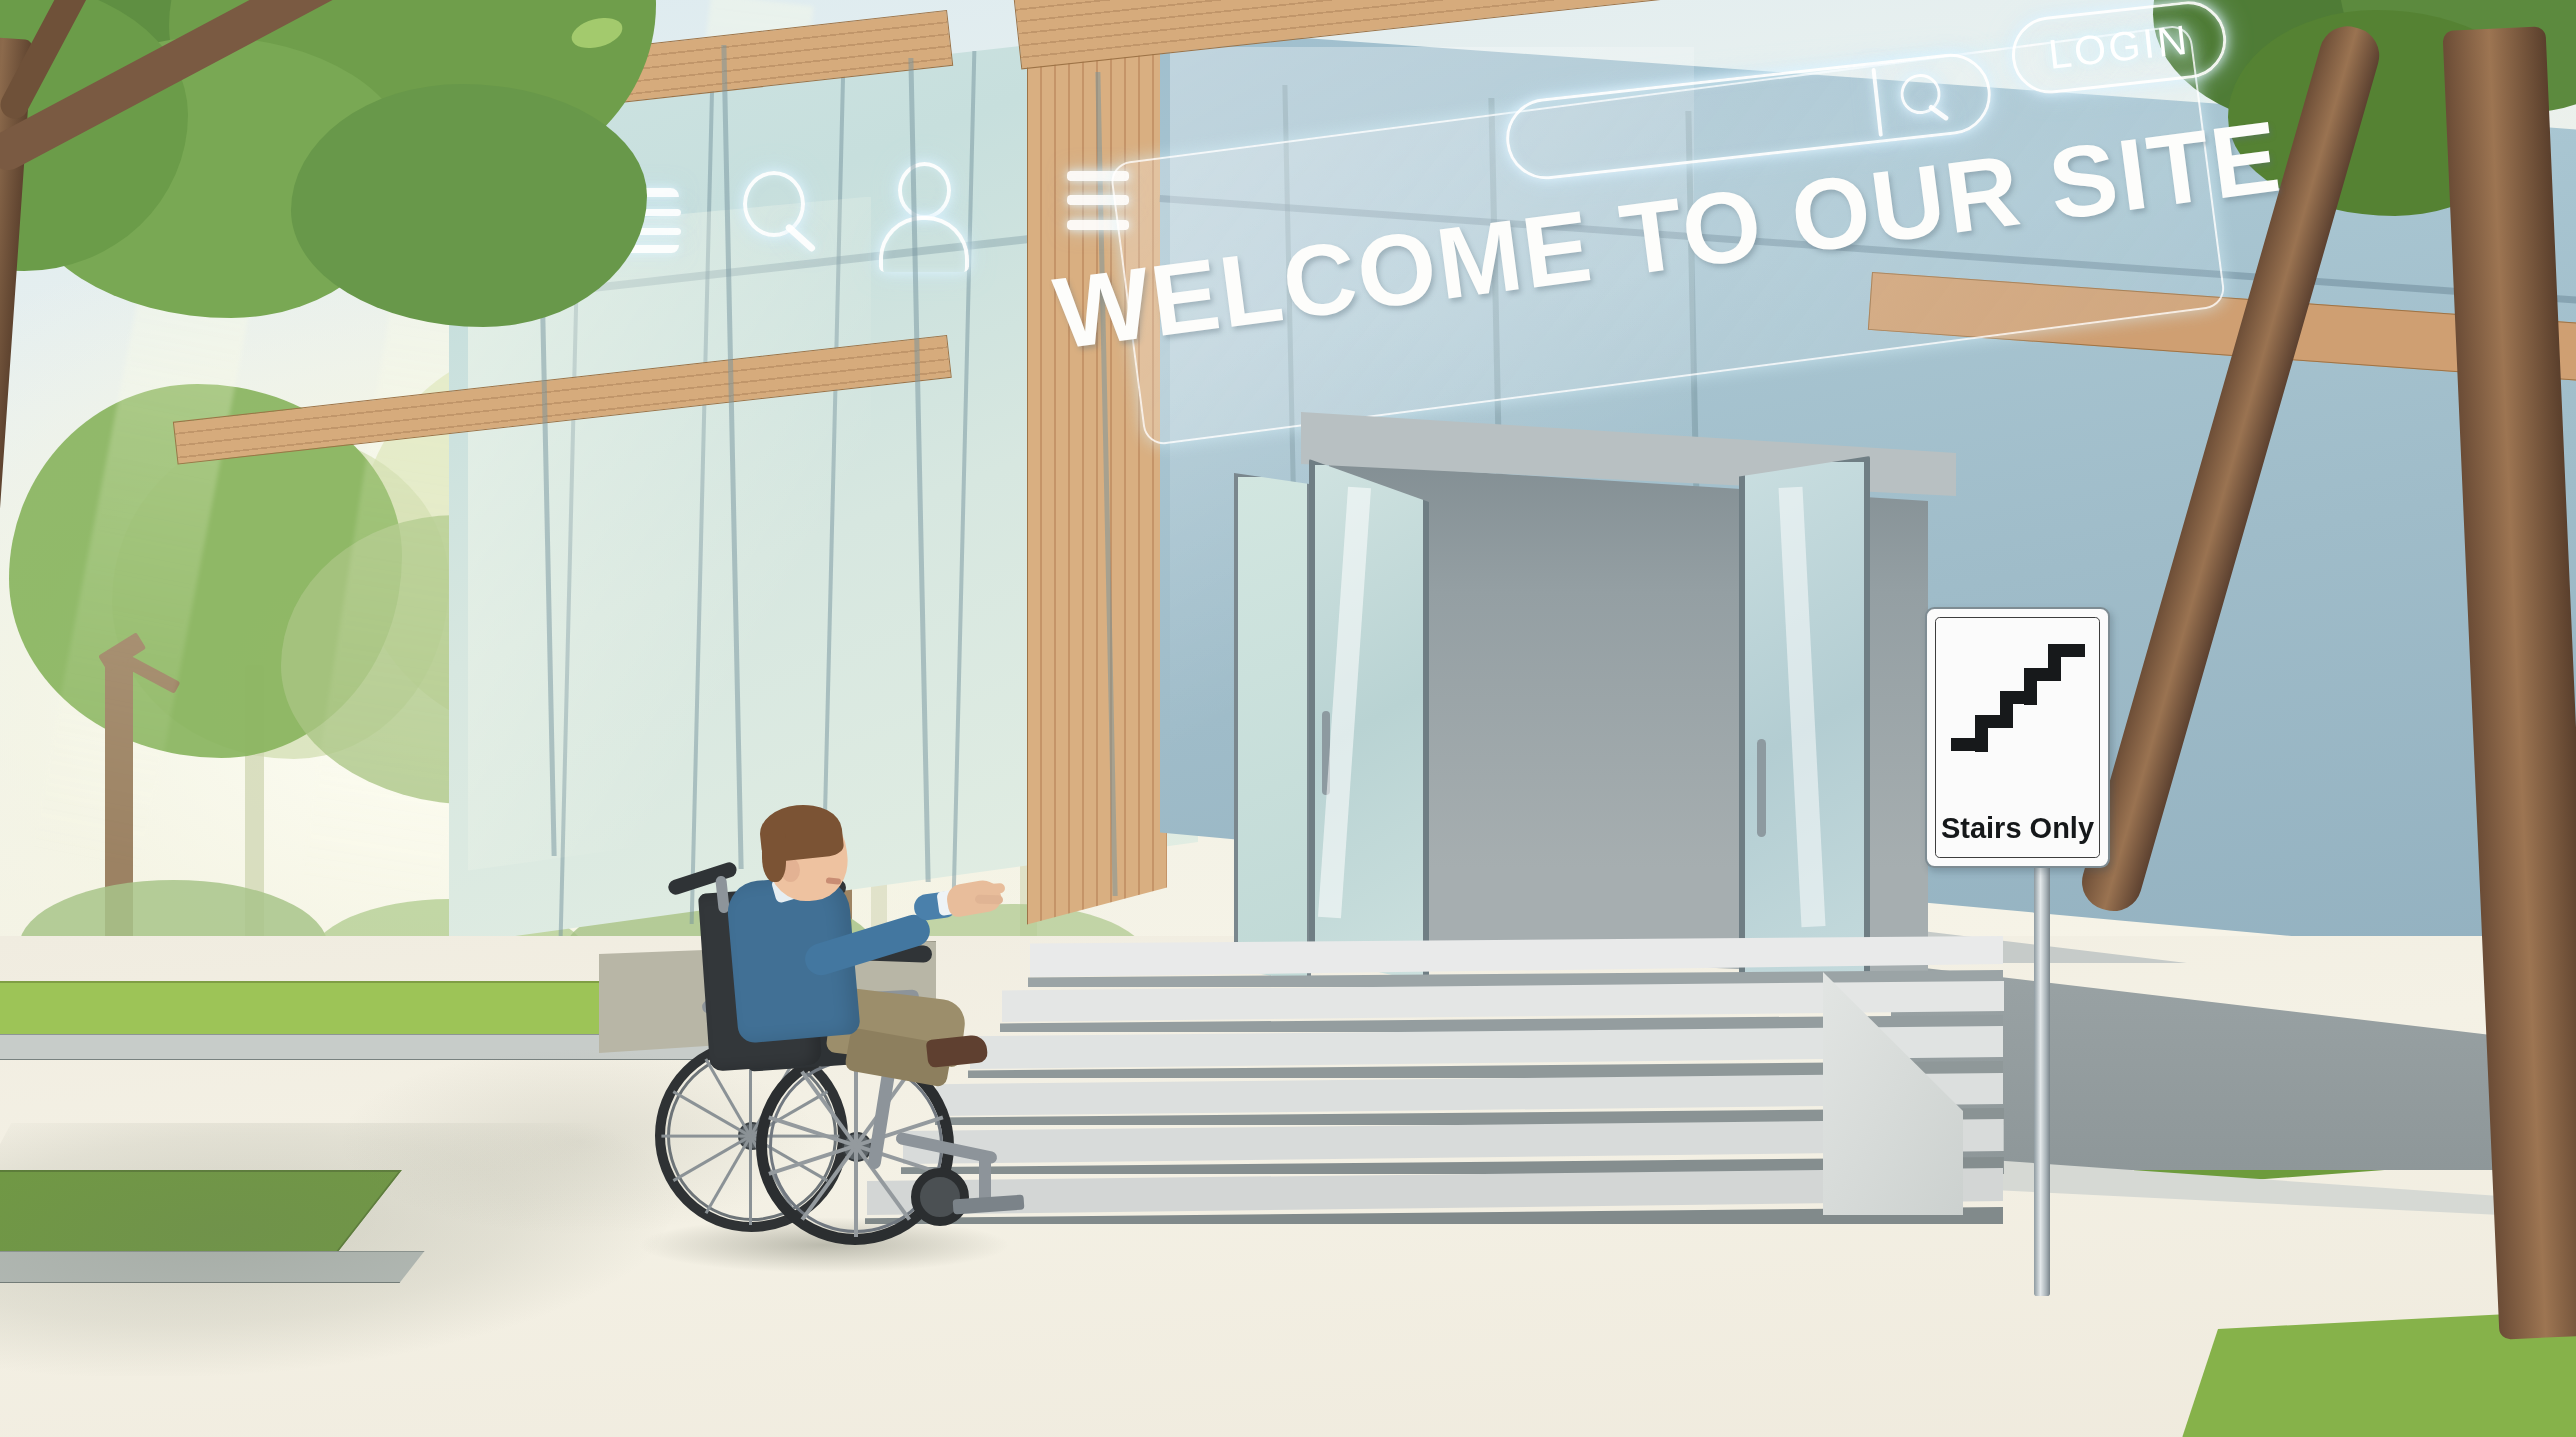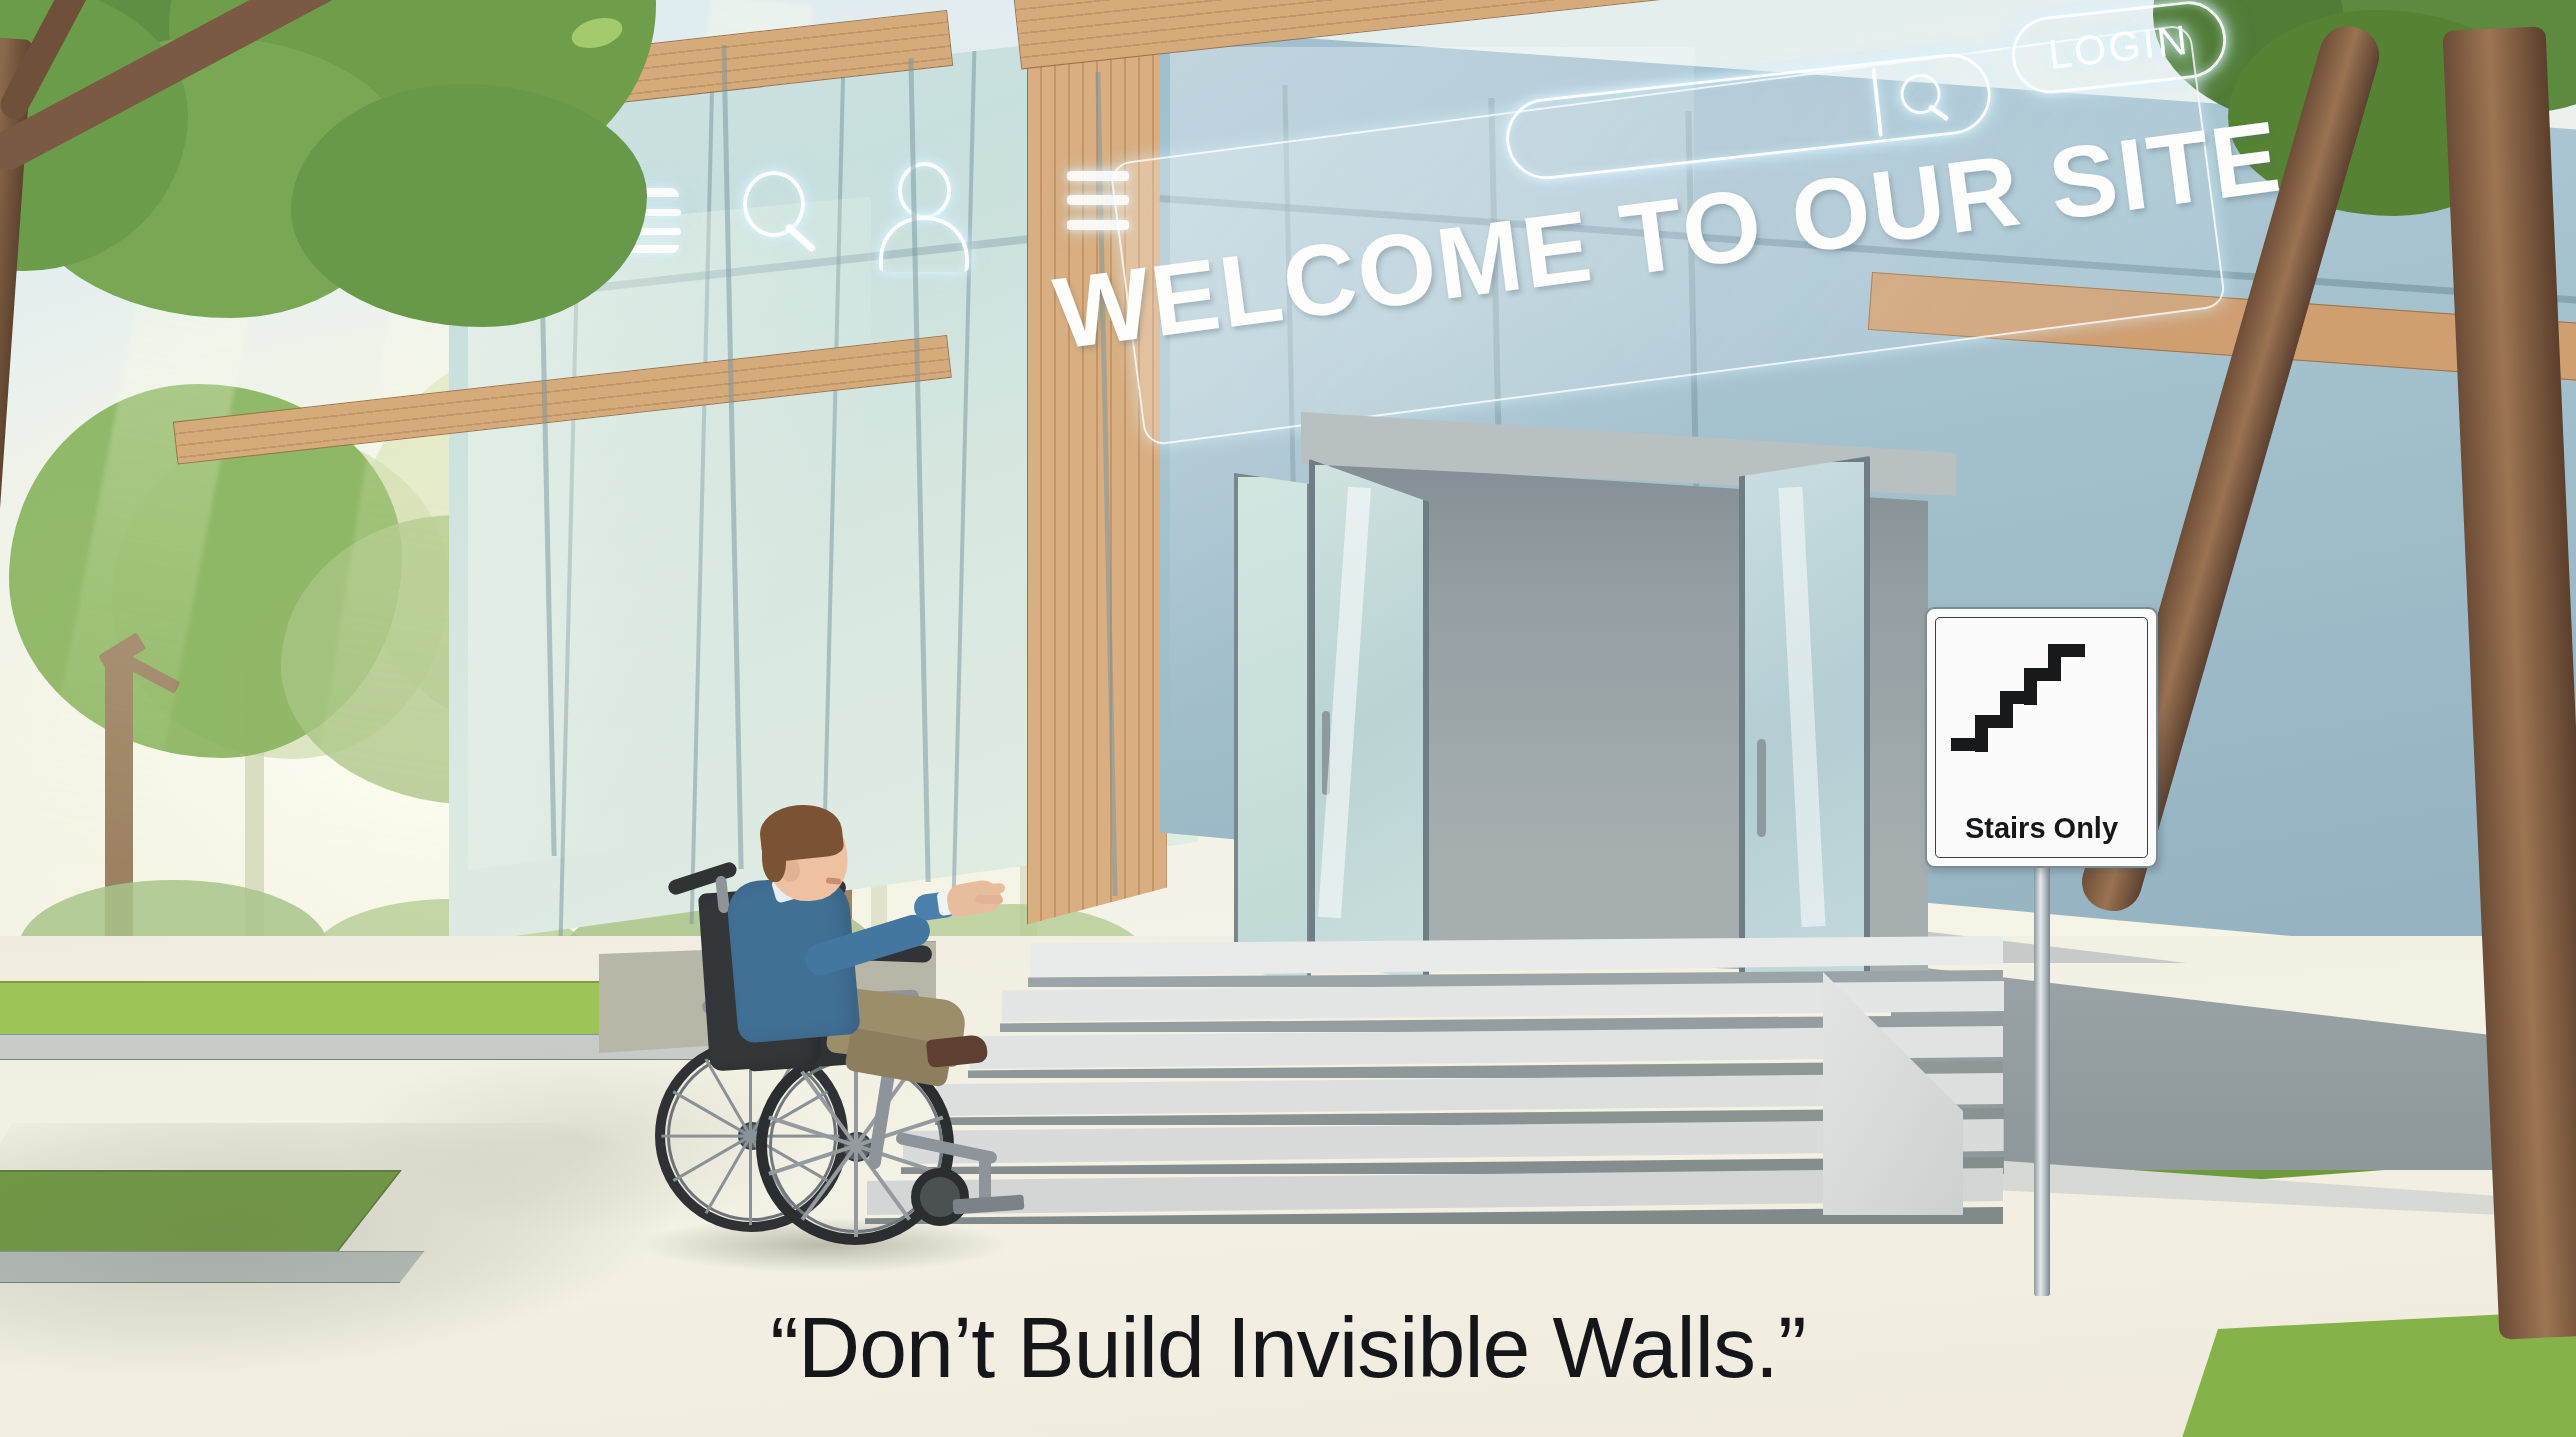--- a/index.html
+++ b/index.html
@@ -297,21 +297,21 @@
     <div class="stepface" style="left:-32px;top:232px;width:1136px;height:47px;background:#d3d6d5;
          clip-path:polygon(0 13px,1136px 0,1136px 33px,0 47px);"></div>
     <div class="stepface" style="left:-34px;top:271px;width:1138px;height:17px;background:#818a8b;
          clip-path:polygon(0 11.2px,1138px 0,1138px 17px,0 17px);"></div>
   </div>
 
   <div class="abs" style="left:1823px;top:972px;width:140px;height:243px;background:linear-gradient(120deg,#e2e5e3,#ccd1cf);
               clip-path:polygon(0 0,140px 139px,140px 243px,0 243px);z-index:15;border-right:1.9px solid #98a1a2;"></div>
 
   <div class="abs" id="sign-post" style="z-index:20;"></div>
-  <div class="abs" id="stairs-sign" style="z-index:21;padding-left:48px;">
+  <div class="abs" id="stairs-sign" style="z-index:21;">
     <div class="inner"></div>
 
     <div class="abs" style="left:24px;top:26px;width:131px;height:122px;">
 
       <div class="stair-step" style="left:0;top:103px;width:37px;height:13px;"></div>
       <div class="stair-step" style="left:24px;top:80px;width:37px;height:13px;"></div>
       <div class="stair-step" style="left:49px;top:56px;width:37px;height:13px;"></div>
       <div class="stair-step" style="left:73px;top:33px;width:37px;height:13px;"></div>
       <div class="stair-step" style="left:97px;top:9.4px;width:37px;height:13px;"></div>
 
@@ -394,21 +394,20 @@
 
     <div class="abs" style="left:135px;top:34px;width:19px;height:24px;background:#e3b293;border-radius:50%;"></div>
 
     <div class="abs" style="left:185px;top:32px;width:15px;height:19px;background:#eec2a0;border-radius:40% 60% 60% 40%;"></div>
     <div class="abs" style="left:180px;top:54px;width:15px;height:5.6px;background:#c98d74;border-radius:2.8px;transform:rotate(6deg);"></div>
 
     <div class="abs" style="left:114px;top:-19px;width:82px;height:54px;background:#7b5334;border-radius:52% 56% 20% 28%;transform:rotate(-6deg);"></div>
     <div class="abs" style="left:116px;top:9.4px;width:24px;height:49px;background:#7b5334;border-radius:40% 10% 40% 50%;"></div>
   </div>
 
-  <div class="abs" id="caption">“Don’t Build Invisible Walls.”</div>
 
   <div class="abs" style="left:-112px;top:-75px;width:824px;height:842px;">
 
     <div class="bgcanopy" style="left:19px;top:-37px;width:487px;height:374px;background:#5f8f42;"></div>
     <div class="bgcanopy" style="left:281px;top:-84px;width:487px;height:356px;background:#6f9e4b;"></div>
     <div class="bgcanopy" style="left:131px;top:112px;width:393px;height:281px;background:#79a854;"></div>
     <div class="bgcanopy" style="left:403px;top:159px;width:356px;height:243px;background:#68984a;"></div>
     <div class="bgcanopy" style="left:-56px;top:56px;width:356px;height:290px;background:#6b9c49;"></div>
 
     <div class="abs" style="left:187px;top:37px;width:56px;height:30px;background:#a5cc6f;border-radius:50%;transform:rotate(-28deg);"></div>

